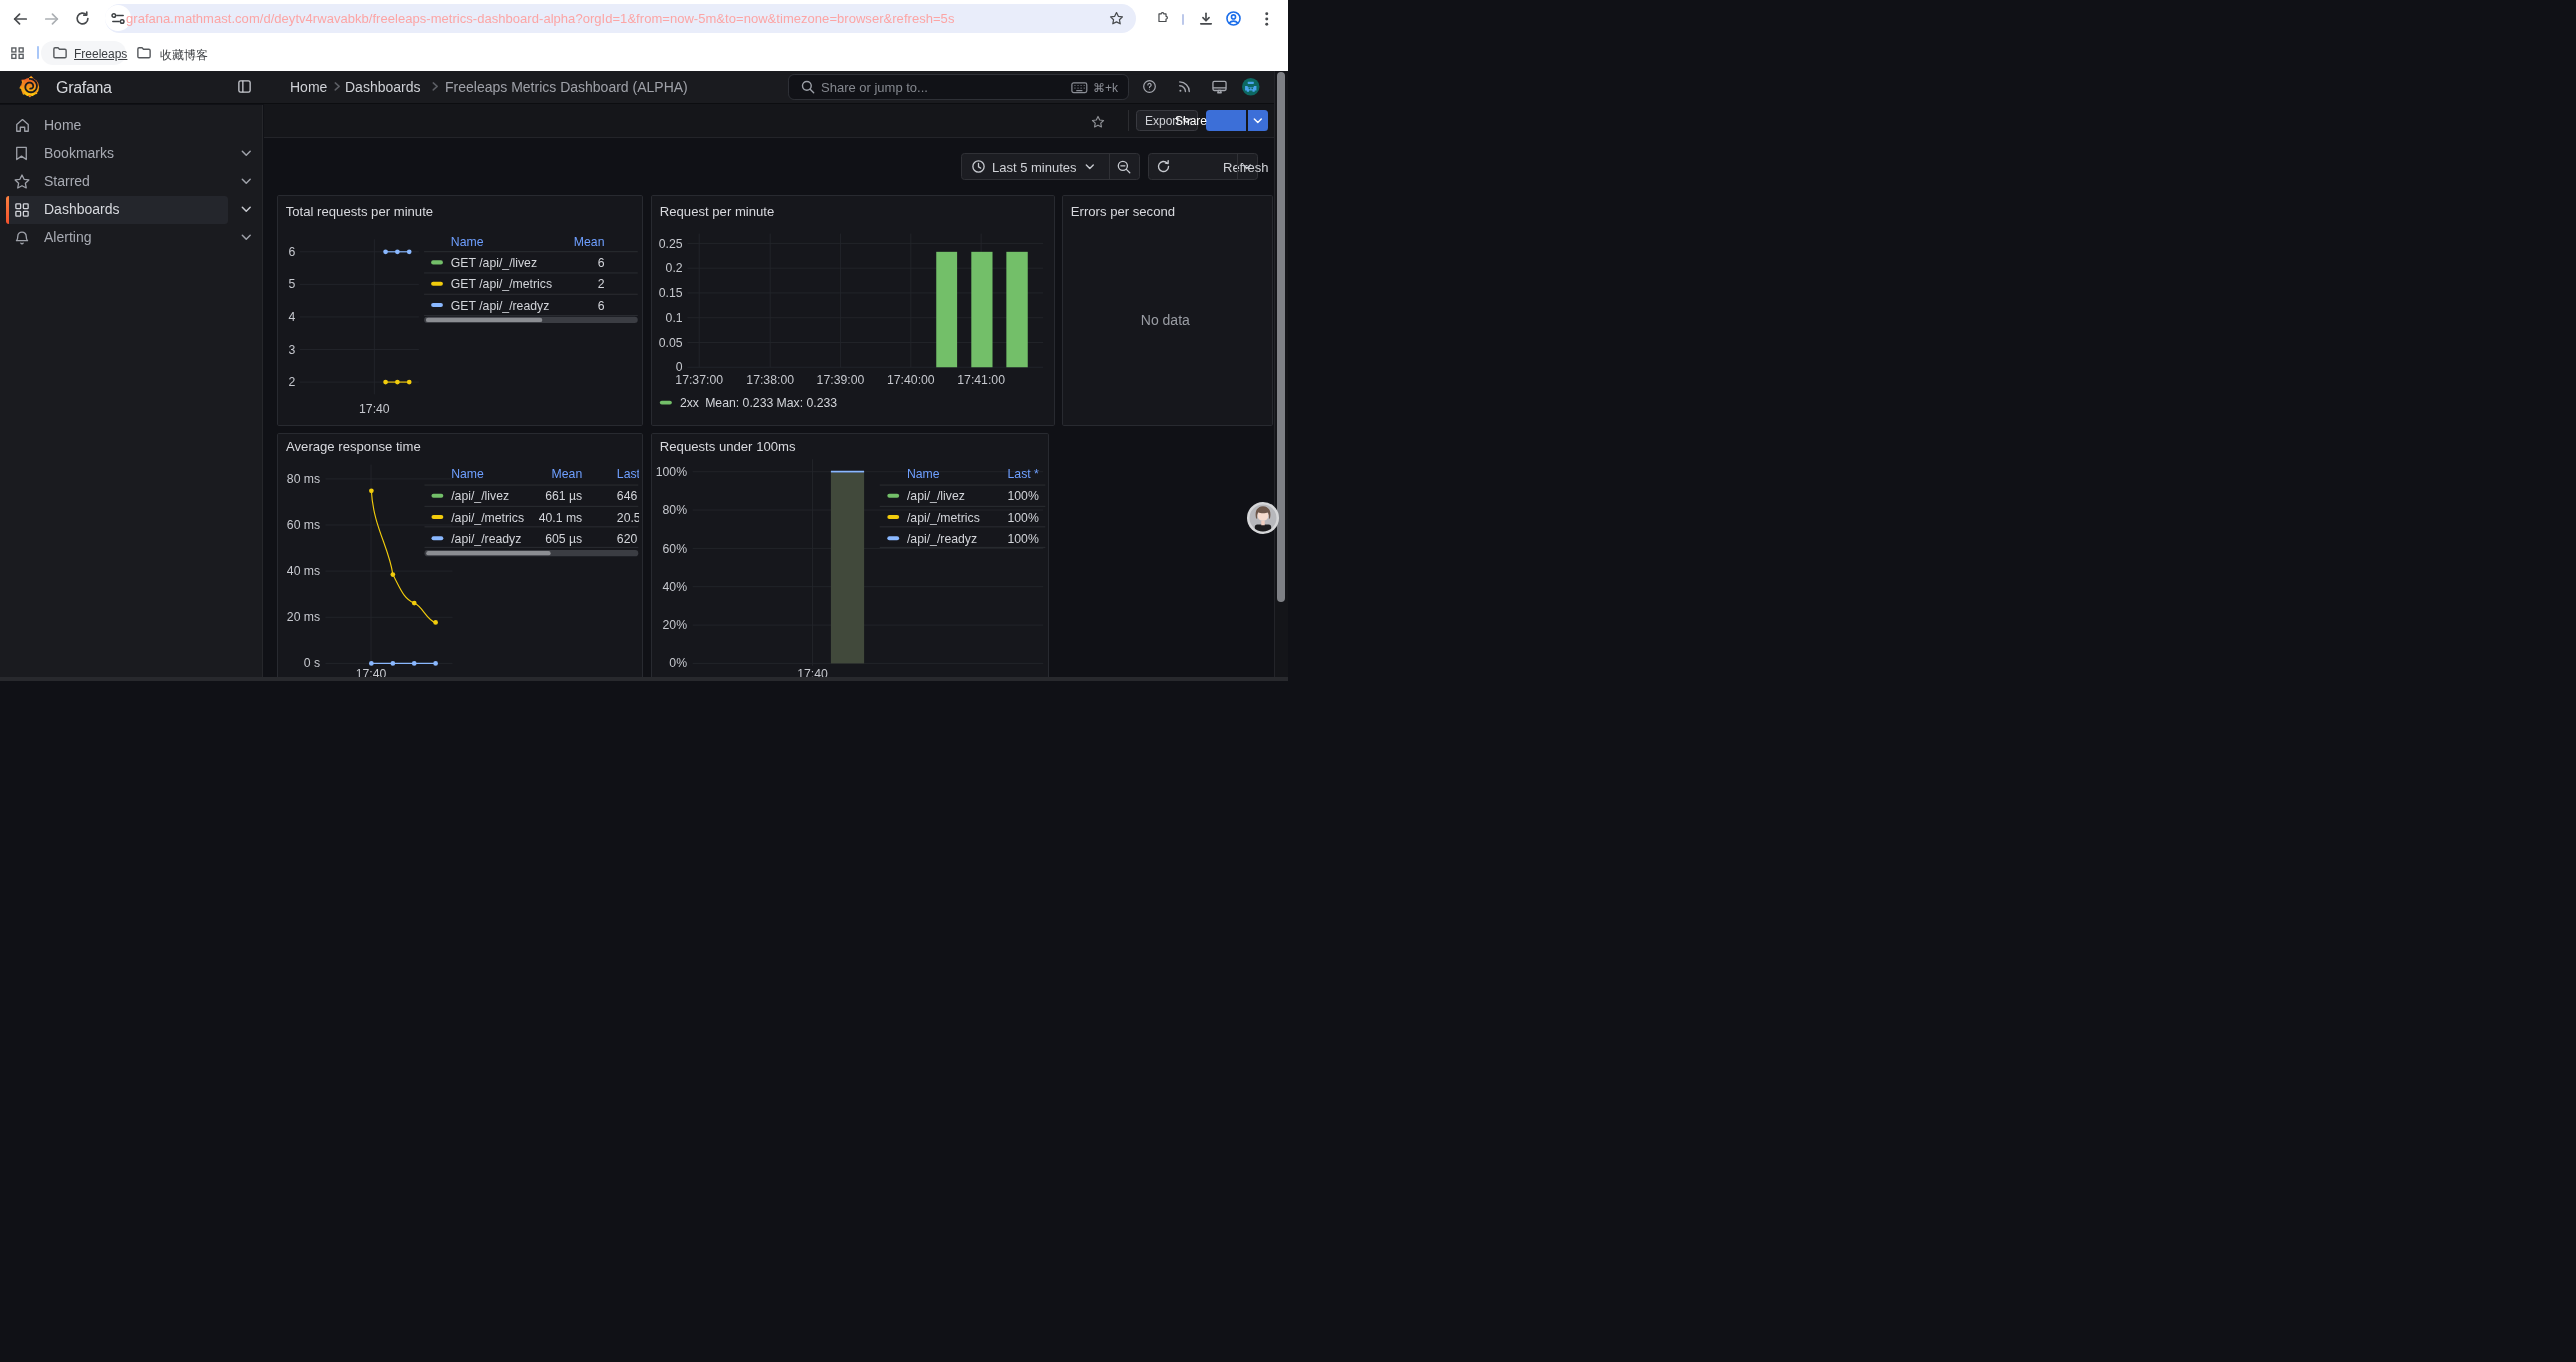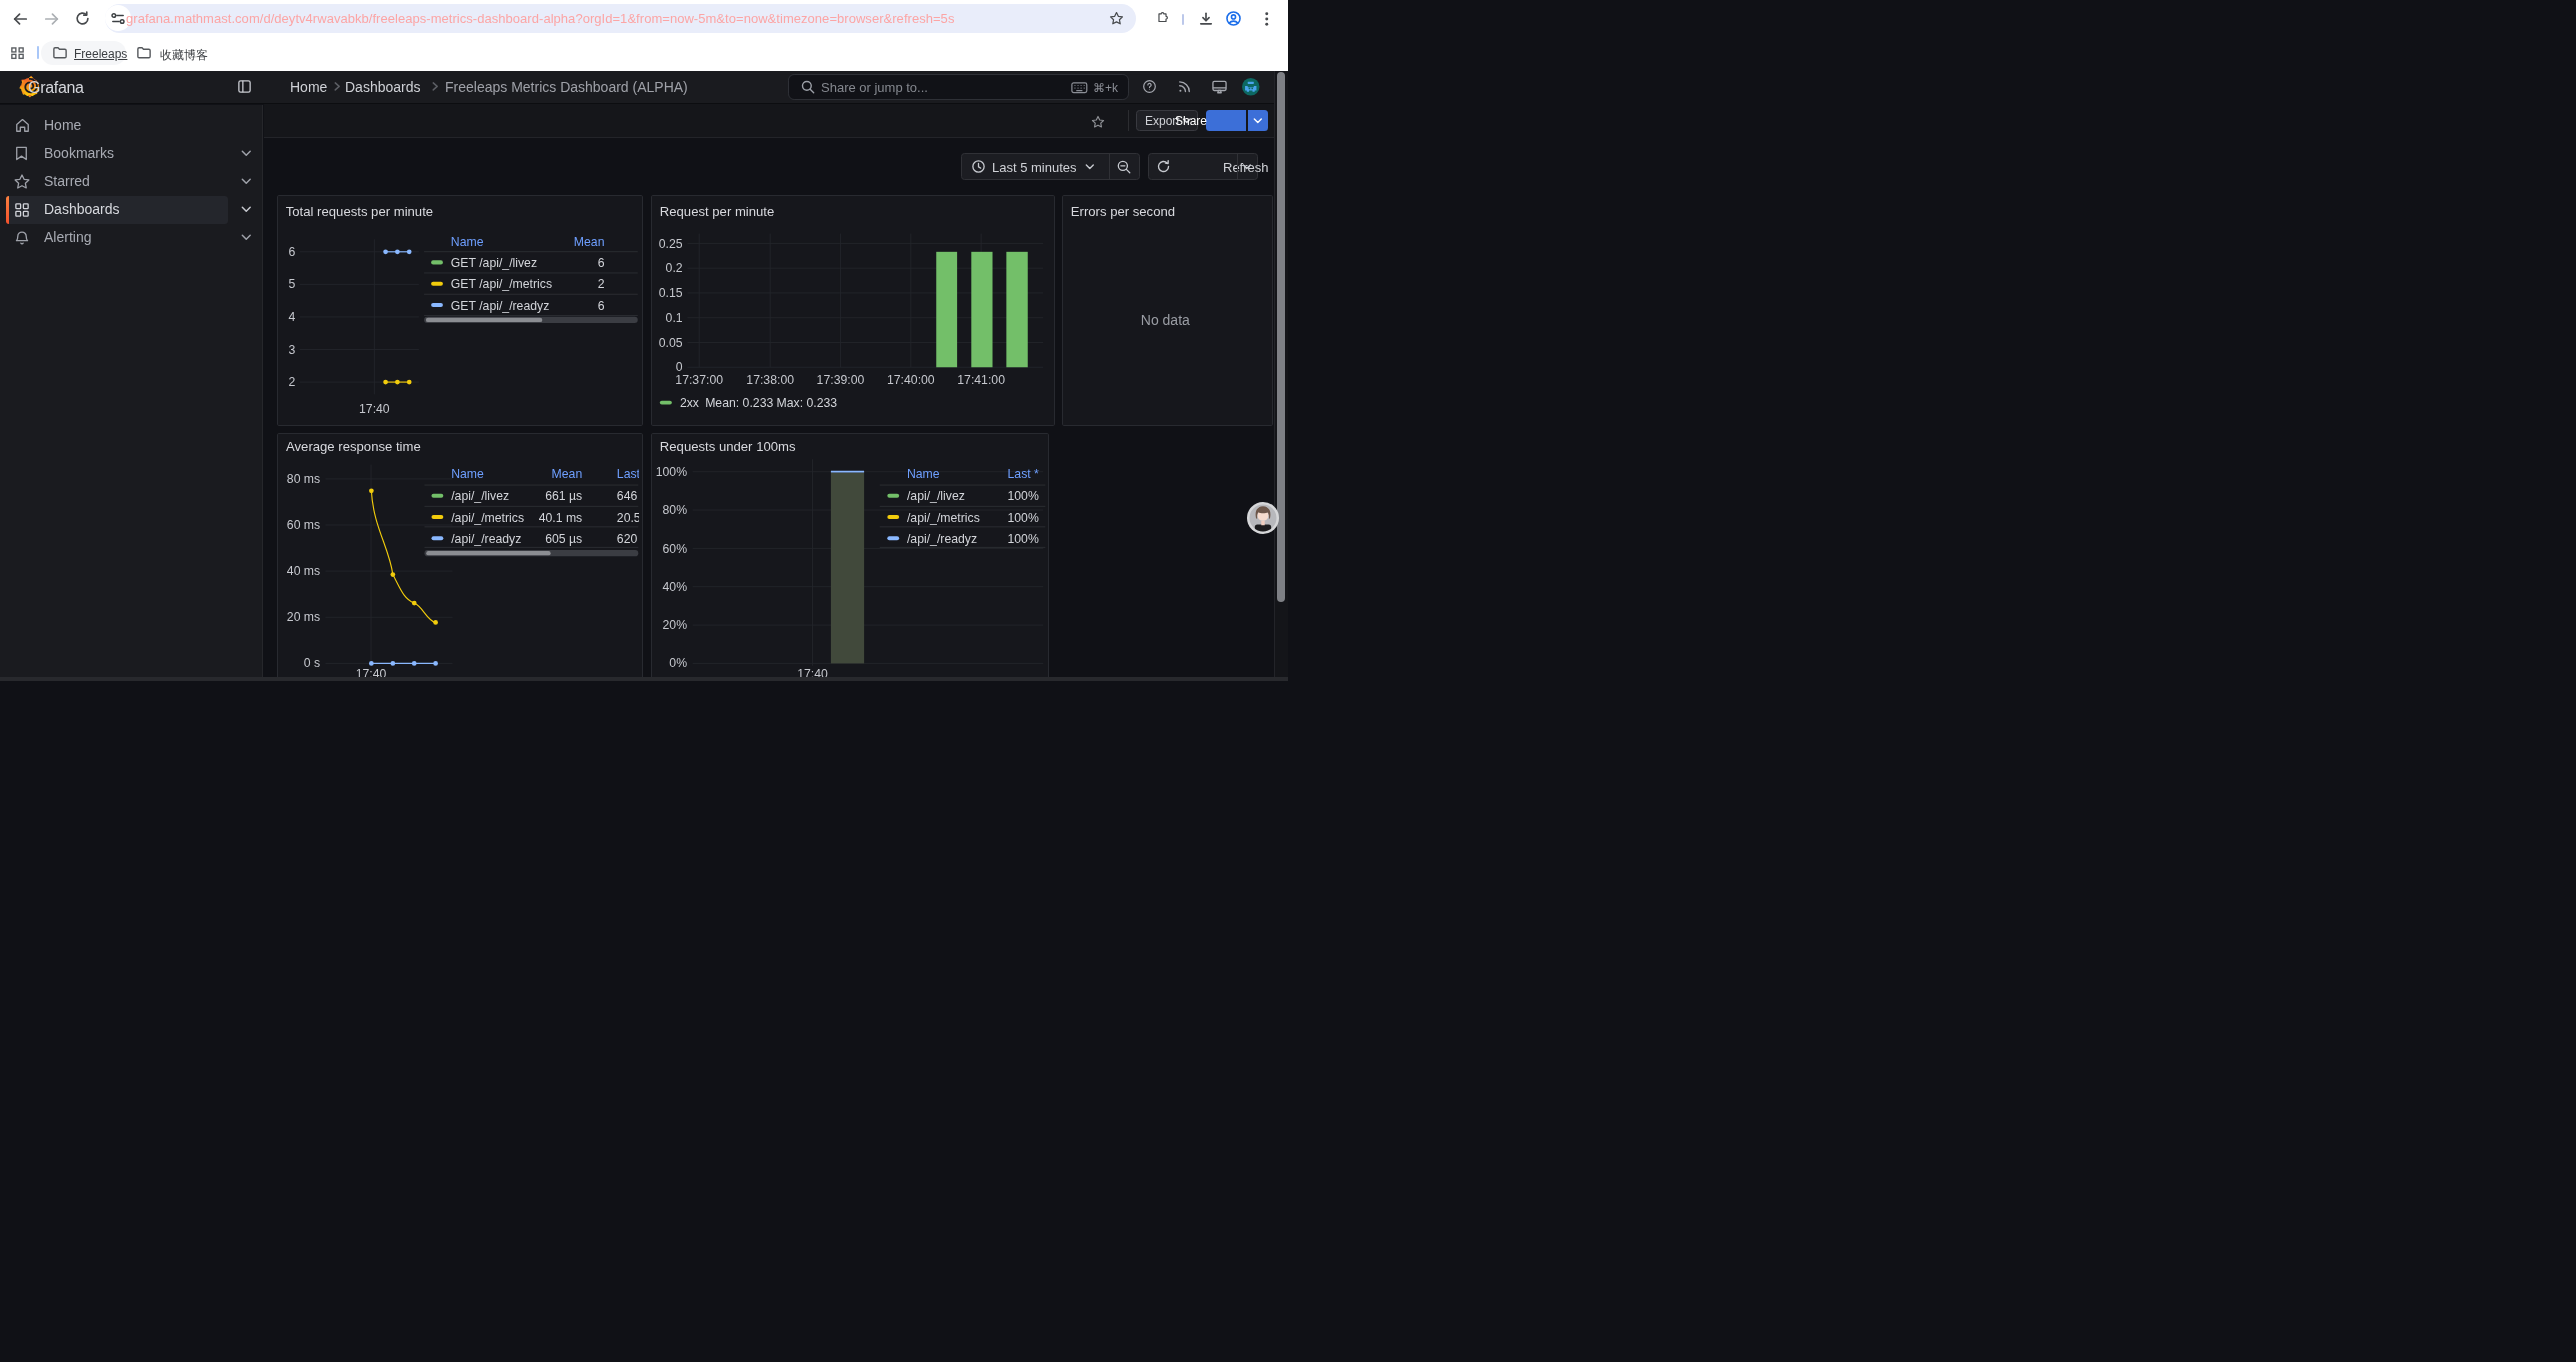--- a/index.html
+++ b/index.html
@@ -93,21 +93,21 @@
     <circle cx="52" cy="52" r="40"></circle>
     <path d="M57 3 L66 13 L46 14 Z"></path>
     <path d="M15 21 L31 20 L18 35 Z"></path>
     <path d="M6 58 L12 44 L17 62 Z"></path>
     <path d="M22 86 L16 72 L34 81 Z"></path>
     <path d="M52 98 L42 87 L60 87 Z"></path>
     <path d="M84 83 L70 84 L80 70 Z"></path>
   </g>
   <path d="M47.8 16.9 L52.9 16.9 L58.0 17.7 L62.8 19.2 L67.3 21.5 L71.3 24.3 L74.7 27.7 L77.6 31.6 L79.8 35.8 L81.3 40.3 L82.1 44.8 L82.1 49.4 L81.5 53.8 L80.1 58.1 L78.2 62.0 L75.7 65.5 L72.8 68.6 L69.4 71.1 L65.8 73.0 L61.9 74.3 L58.0 75.0 L54.0 75.1 L50.2 74.6 L46.5 73.5 L43.1 71.8 L40.1 69.7 L37.5 67.2 L35.3 64.3 L33.7 61.2 L32.5 58.0 L32.0 54.6 L31.9 51.3 L32.3 48.0 L33.3 45.0 L34.7 42.1 L36.4 39.6 L38.5 37.4 L40.9 35.7 L43.5 34.3 L46.2 33.4 L48.9 32.9 L51.6 32.9 L54.2 33.3 L56.7 34.1 L59.0 35.2 L61.0 36.6 L62.7 38.3 L64.1 40.3 L65.1 42.3 L65.8 44.4 L66.1 46.6 L66.1 48.7 L65.8 50.7 L65.1 52.6 L64.2 54.3 L63.1 55.8 L61.7 57.0 L60.3 58.0 L58.7 58.7 L57.2 59.1 L55.6 59.2 L54.1 59.1 L52.7 58.8 L51.4 58.2 L50.3 57.5" fill="none" stroke="#1a1b1f" stroke-width="8"></path>
 </svg>
-<div class="abs" style="left:28px;top:79px;font-size:16px;font-weight:500;letter-spacing:-0.3px;color:#d5d7dc;">Grafana</div>
+<div class="abs" style="left:56px;top:79px;font-size:16px;font-weight:500;letter-spacing:-0.3px;color:#d5d7dc;">Grafana</div>
 
 <svg class="abs" style="left:238px;top:80px;" width="13" height="13" viewBox="0 0 15 15" fill="none" stroke="#c9cbd1" stroke-width="1.5" stroke-linejoin="round">
   <rect x="1" y="1" width="13" height="13" rx="2"></rect>
   <path d="M5.6 1 V14"></path>
 </svg>
 
 <div class="abs" style="left:290px;top:79px;font-size:14px;font-weight:500;color:#cfd1d6;">Home</div>
 <svg class="abs" style="left:333px;top:82px;" width="8" height="8.8" viewBox="0 0 9 10" fill="none" stroke="#5c5e64" stroke-width="1.7" stroke-linecap="round" stroke-linejoin="round">
       <path d="M2.5 1 L7 5 L2.5 9"></path>
     </svg>

